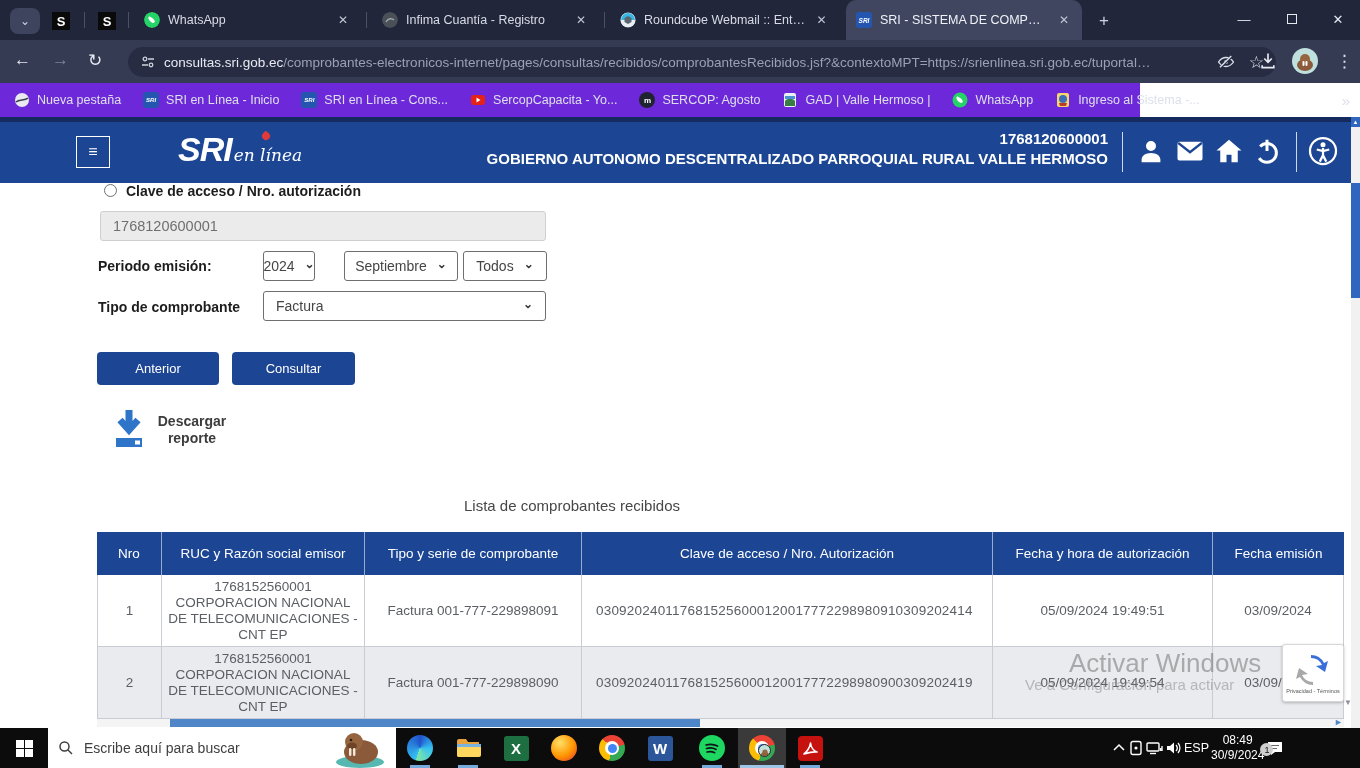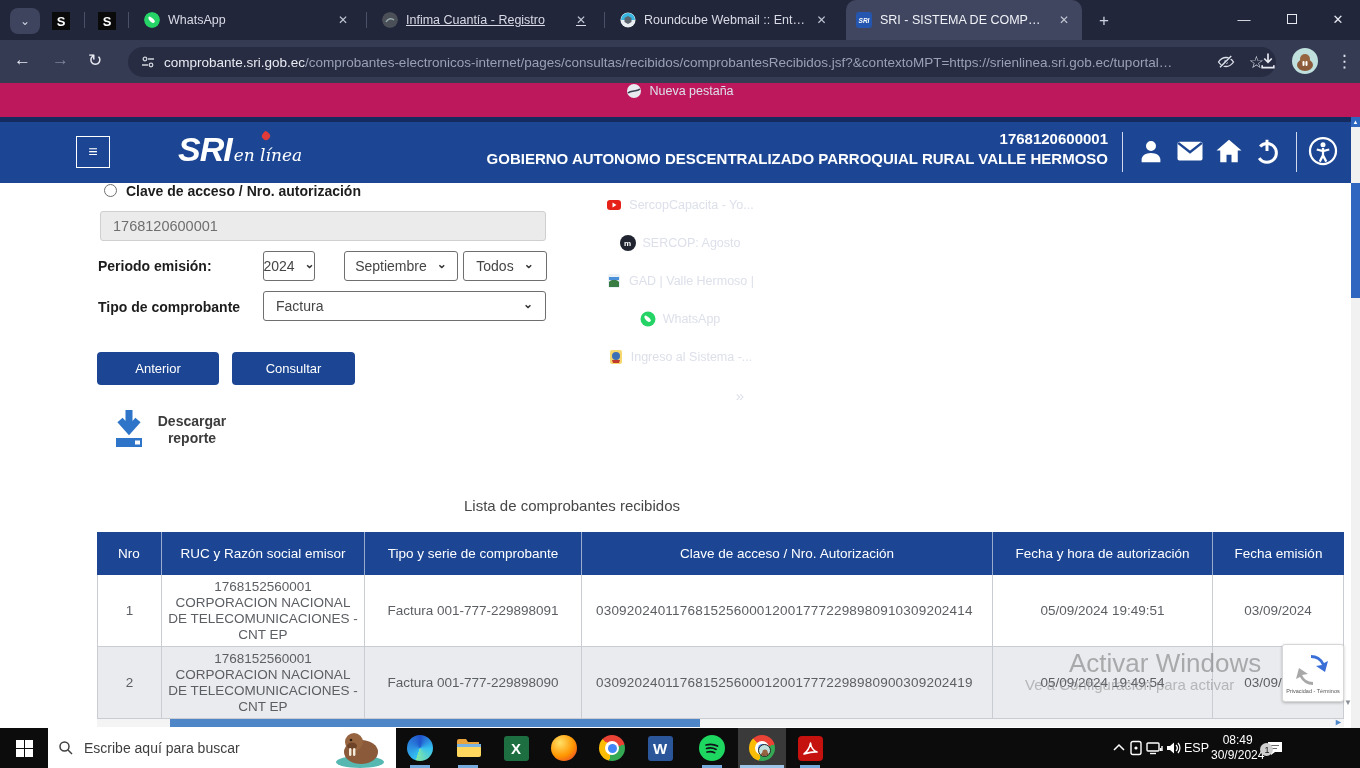--- a/index.html
+++ b/index.html
@@ -35,21 +35,21 @@
   .omnibox { left:128px; top:47px; width:1148px; height:30px; background:#272c42; border-radius:15px;
     display:flex; align-items:center; padding:0 12px; gap:8px; }
   .url { font-size:13.5px; white-space:nowrap; overflow:hidden; }
   .url .domain { color:#e8eaf2; }
   .url .path { color:#9aa0b5; }
   .omni-right { margin-left:auto; display:flex; gap:14px; align-items:center; }
   .tool-icn { color:#dfe2ec; font-size:15px; }
   .avatar { left:1292px; top:48px; width:26px; height:26px; border-radius:50%; background:#bfe0dd; overflow:hidden; }
 
   
-  .bookbar { left:0; top:83px; width:1360px; height:34px; background:#be185d; display:flex; align-items:center; padding:0 14px; gap:22px;flex-direction:column; }
+  .bookbar { left:0; top:83px; width:1140px; height:34px; background:#6d28d9; display:flex; align-items:center; padding:0 14px; gap:22px; }
   .bm { display:flex; align-items:center; gap:7px; color:#dde0ea; font-size:12.5px; white-space:nowrap; }
   .bm-ic { width:16px; height:16px; border-radius:3px; flex:0 0 auto; display:flex; align-items:center; justify-content:center; font-size:9px; }
   .bm-sep { width:1px; height:18px; background:#565c78; }
 
   
   .sri-topline { left:0; top:117px; width:1360px; height:5px; background:#152a5e; }
   .sri-header { left:0; top:122px; width:1360px; height:61px; background:#1c4693; }
   .hamburger { left:76px; top:136px; width:34px; height:32px; border:1px solid #ffffff; color:#fff;
     display:flex; align-items:center; justify-content:center; font-size:16px; }
   .logo { left:178px; top:130px; color:#fff; }
@@ -153,21 +153,21 @@
   <div class="abs tab" style="left:134px; width:228px;">
     <svg class="fav-circle" viewBox="0 0 16 16">
         <circle cx="8" cy="8" r="8" fill="#25d366"></circle>
         <path d="M5.2 4.5c1-.4 4.4 2 5.6 4.4.5 1-1 2.2-1.8 2-2-.5-4.5-3-4.6-5 0-.6.3-1.2.8-1.4z" fill="#fff"></path>
       </svg>
     <span class="tab-label">WhatsApp</span>
     <span class="close">✕</span>
   </div>
   <div class="abs tab-sep" style="left:366px;"></div>
 
-  <div class="abs tab" style="left:372px; width:228px;text-decoration:underline;">
+  <div class="abs tab" style="left:372px; width:228px;">
     <svg class="fav-circle" viewBox="0 0 16 16">
         <circle cx="8" cy="8" r="8" fill="#4a4f58"></circle>
         <path d="M4 10c2-4 6-4 8-2" stroke="#9aa" stroke-width="1.4" fill="none"></path>
       </svg>
     <span class="tab-label">Infima Cuantía - Registro</span>
     <span class="close">✕</span>
   </div>
   <div class="abs tab-sep" style="left:604px;"></div>
 
   <div class="abs tab" style="left:610px; width:230px;">
@@ -201,21 +201,21 @@
   <div class="abs navbtn" style="left:14px;">←</div>
   <div class="abs navbtn" style="left:52px;color:#7d8398;">→</div>
   <div class="abs navbtn" style="left:88px;">↻</div>
 
   <div class="abs omnibox">
     <svg width="16" height="16" viewBox="0 0 16 16">
         <circle cx="5" cy="5" r="1.8" fill="none" stroke="#cfd3dc" stroke-width="1.3"></circle>
         <path d="M8 5h6M2 11h6" stroke="#cfd3dc" stroke-width="1.3"></path>
         <circle cx="11" cy="11" r="1.8" fill="none" stroke="#cfd3dc" stroke-width="1.3"></circle>
       </svg>
-    <span class="url"><span class="domain">comprobante.sri.gob.ec</span><span class="path">/comprobantes-electronicos-internet/pages/consultas/recibidos/comprobantesRecibidos.jsf?&amp;contextoMPT=https://srienlinea.sri.gob.ec/tuportal…</span></span>
+    <span class="url"><span class="domain">consultas.sri.gob.ec</span><span class="path">/comprobantes-electronicos-internet/pages/consultas/recibidos/comprobantesRecibidos.jsf?&amp;contextoMPT=https://srienlinea.sri.gob.ec/tuportal…</span></span>
     <span class="omni-right">
       <svg width="18" height="18" viewBox="0 0 24 24">
           <path d="M2 12s4-6 10-6 10 6 10 6-4 6-10 6S2 12 2 12z" fill="none" stroke="#dfe2ec" stroke-width="1.8"></path>
           <circle cx="12" cy="12" r="2.6" fill="#dfe2ec"></circle>
           <path d="M4 20L20 4" stroke="#272c42" stroke-width="3.4"></path>
           <path d="M4 19L19 4" stroke="#dfe2ec" stroke-width="1.8"></path>
         </svg>
       <span class="tool-icn" style="font-size:17px;">☆</span>
     </span>
   </div>

